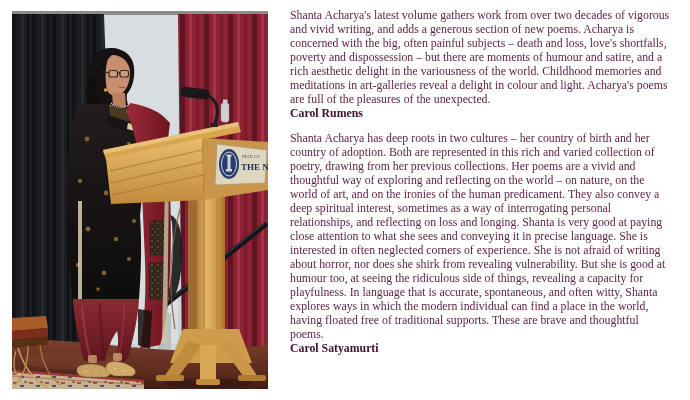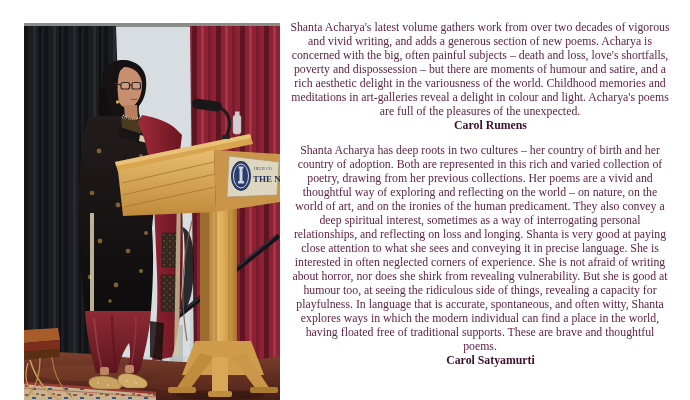--- a/index.html
+++ b/index.html
@@ -1,22 +1,22 @@
 <!DOCTYPE html>
 <html style="--ink: #5e2447; --ink-strong: #3c102c; --page-bg: #ffffff;"><head>
 <meta charset="utf-8">
 <style>
   html,body{margin:0;padding:0;background:var(--page-bg,#ffffff);}
   .canvas{position:relative;width:690px;height:400px;background:var(--page-bg,#ffffff);overflow:hidden;
           font-family:"Liberation Serif",serif;}
-  .photo{position:absolute;left:12px;top:11px;width:256px;height:378px;margin:12px;}
+  .photo{position:absolute;left:12px;top:11px;width:256px;height:378px;margin:0;}
   .photo svg{display:block;width:256px;height:378px;}
-  .blurbs{position:absolute;left:290px;top:20px;width:380px;display:flex;flex-direction:column;gap:11px;text-align:center;}
+  .blurbs{position:absolute;left:290px;top:8px;width:380px;display:flex;flex-direction:column;gap:11px;}
   .blurb p{margin:0;font-size:11.8px;line-height:14px;color:var(--ink,#5e2447);}
-  .blurb p.author{font-weight:bold;color:var(--ink-strong,#3c102c);margin-left:21px;}
+  .blurb p.author{font-weight:bold;color:var(--ink-strong,#3c102c);}
 </style>
 </head>
 <body>
 
 <div class="canvas">
 
   <figure class="photo" aria-label="Woman in a black and gold kurta with a red dupatta speaking at a wooden lectern with a microphone, between a black curtain and a maroon stage curtain">
     <svg viewBox="0 0 256 378" xmlns="http://www.w3.org/2000/svg">
       <defs>
         <linearGradient id="woodFace" x1="0" y1="0" x2="0" y2="1">

